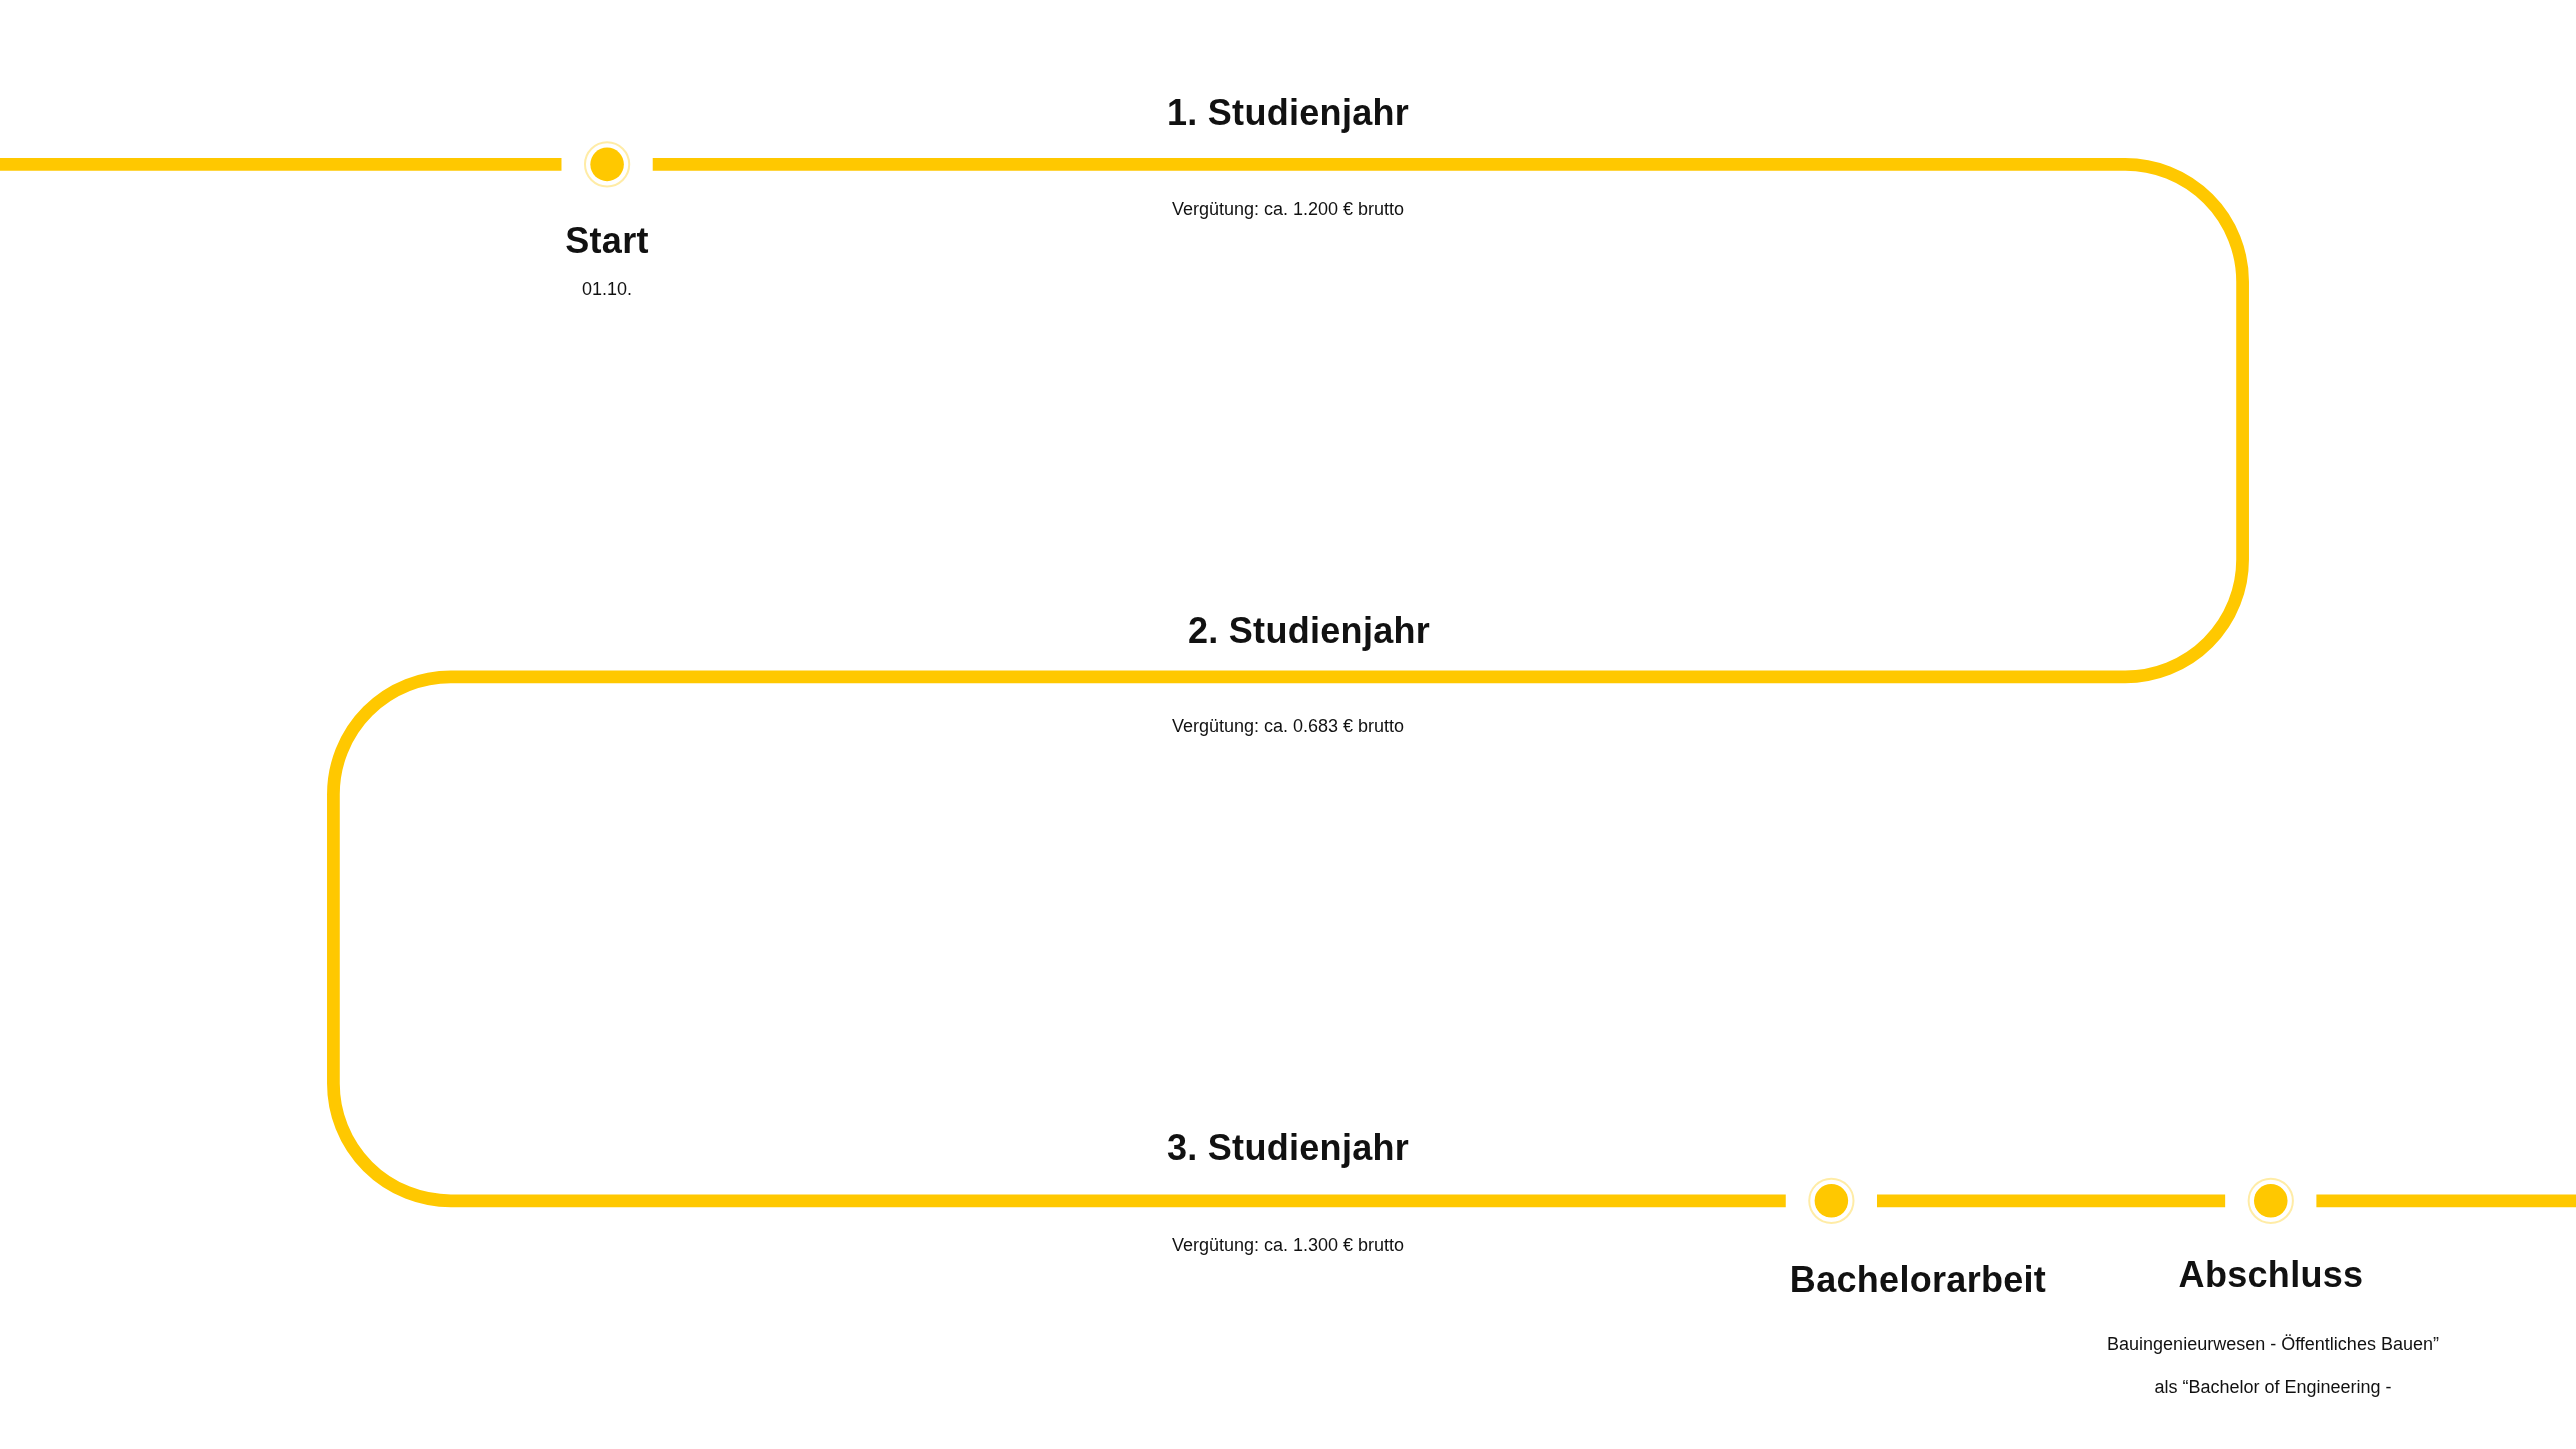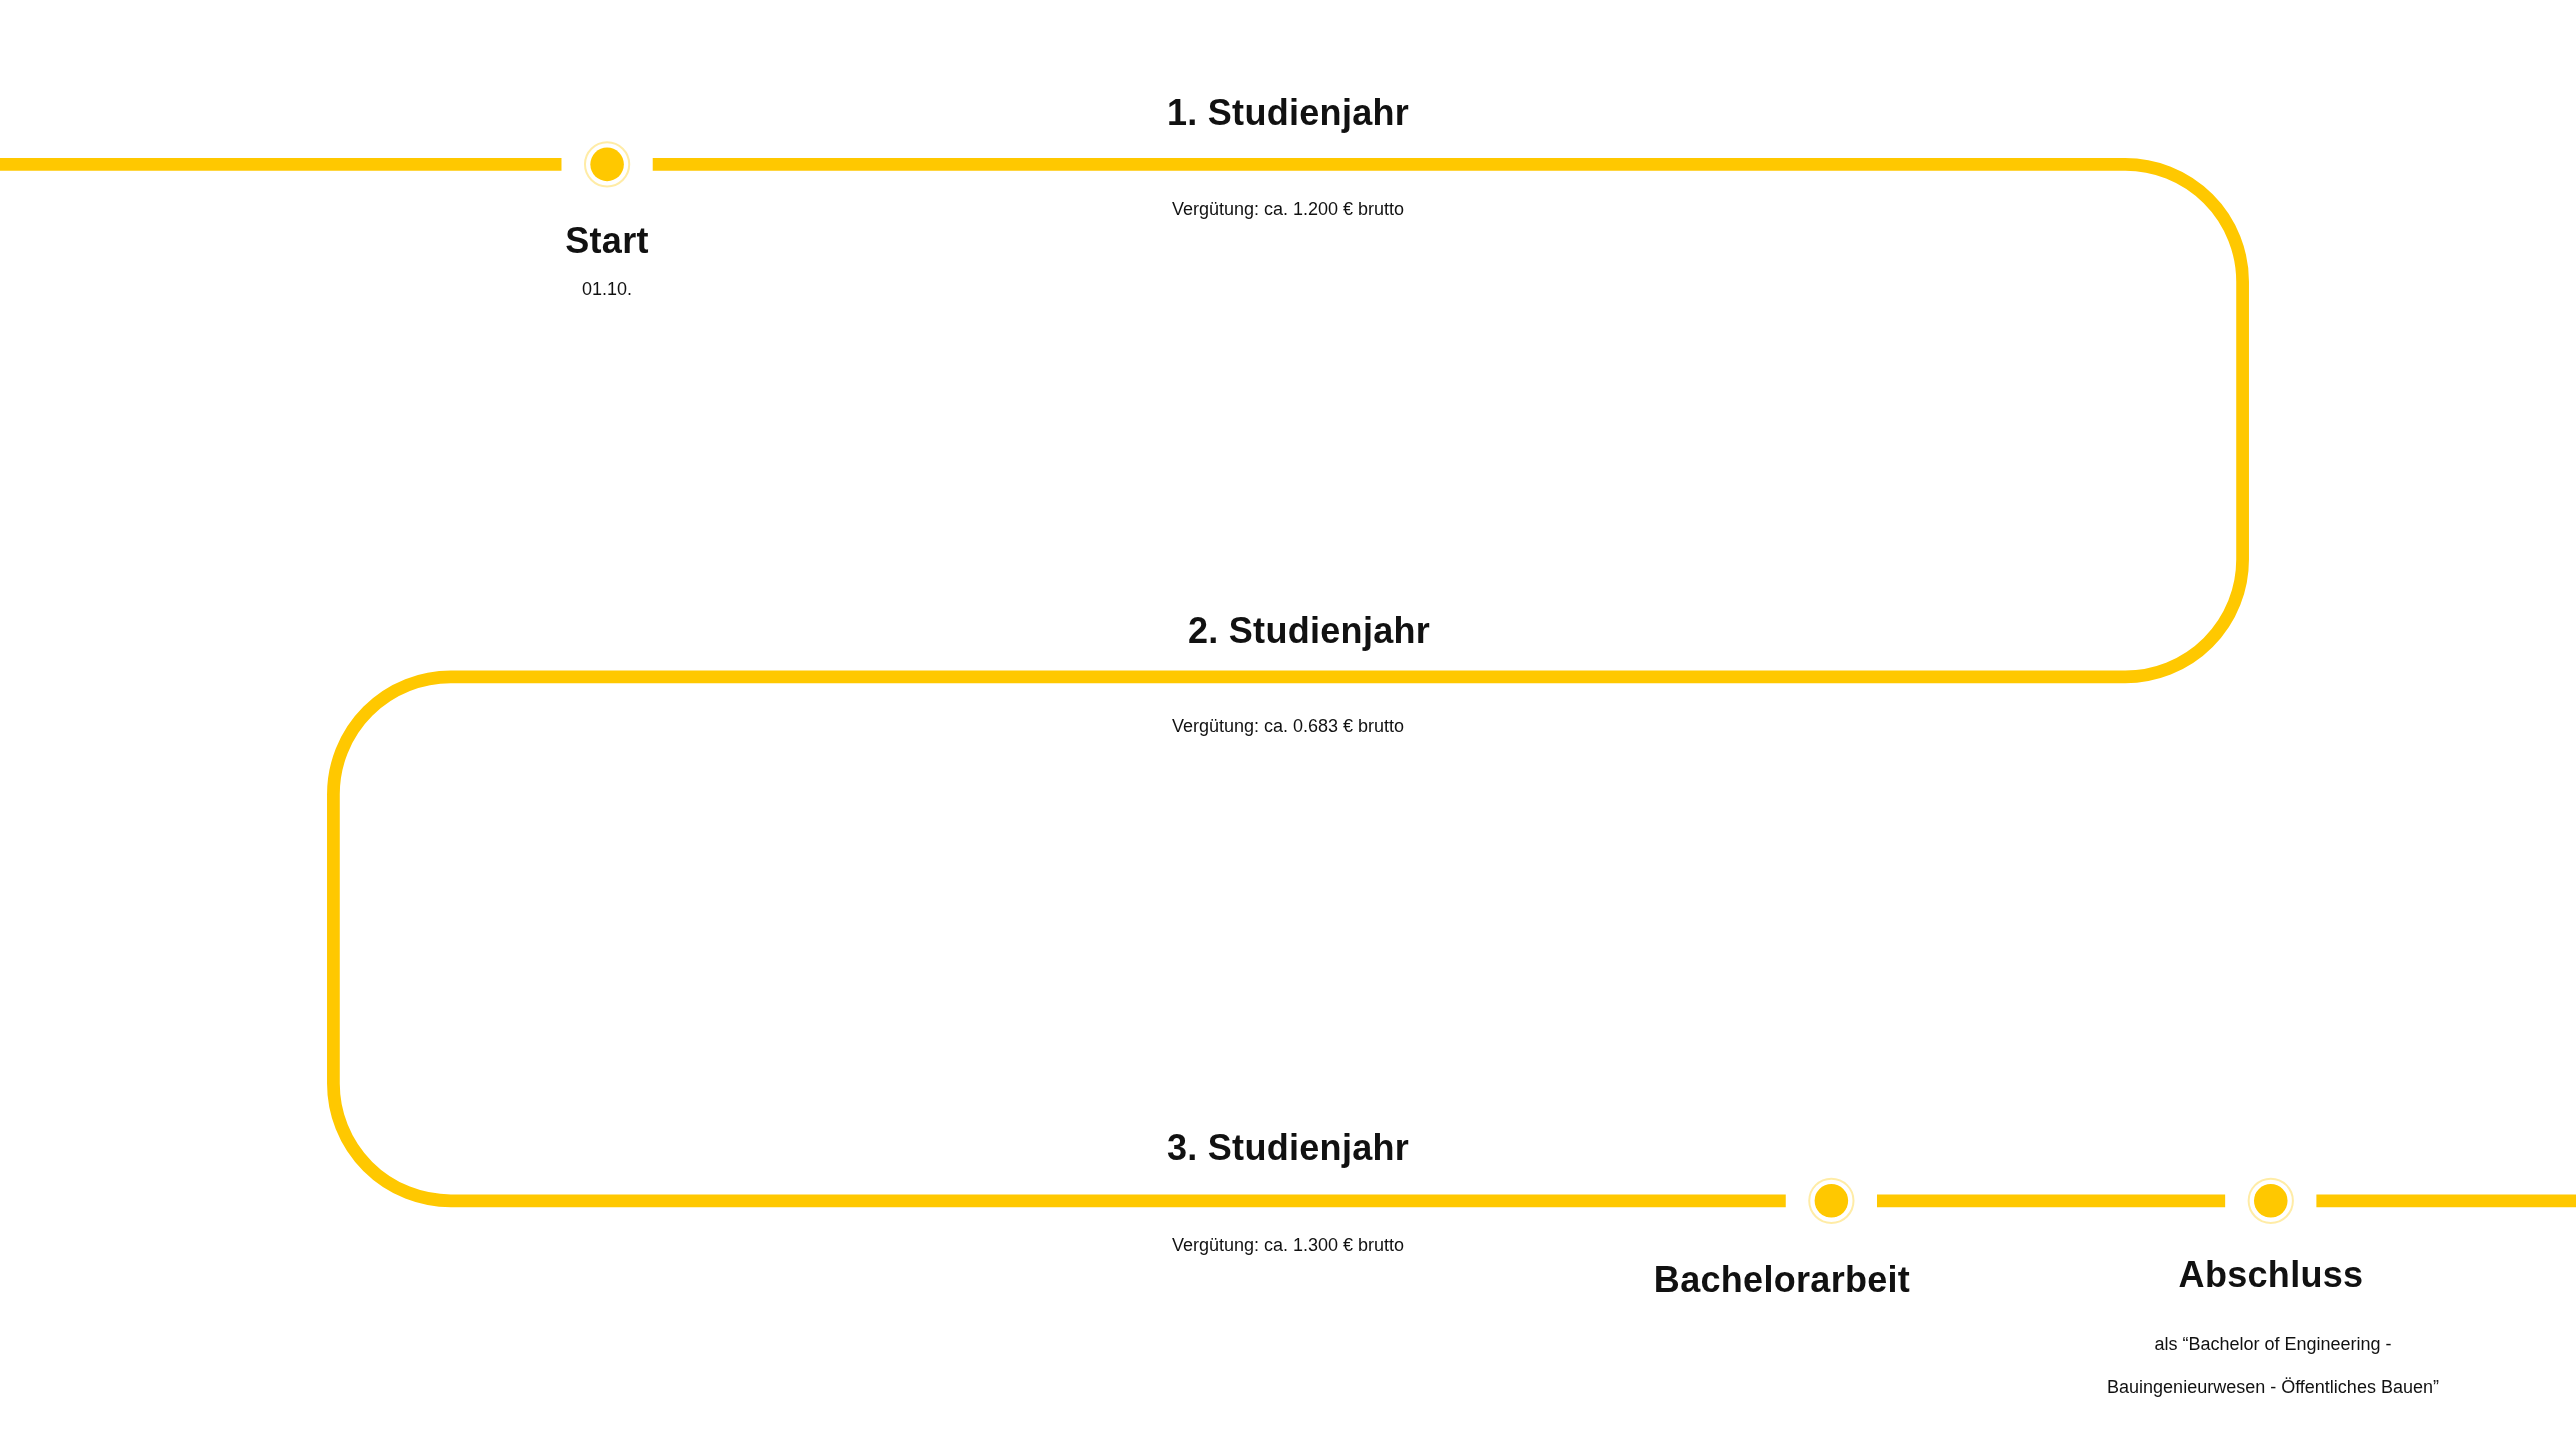--- a/index.html
+++ b/index.html
@@ -86,22 +86,22 @@
 
   <div class="label heading" style="left:607px; top:241px;">Start</div>
   <div class="label sub" style="left:607px; top:289px;">01.10.</div>
 
   <div class="label heading" style="left:1288px; top:631px;margin-left:21px;">2. Studienjahr</div>
   <div class="label sub" style="left:1288px; top:726px;">Vergütung: ca. 0.683 € brutto</div>
 
   <div class="label heading" style="left:1288px; top:1148px;">3. Studienjahr</div>
   <div class="label sub" style="left:1288px; top:1245px;text-align:right;">Vergütung: ca. 1.300 € brutto</div>
 
-  <div class="label heading" style="left:1782px; top:1280px;">Bachelorarbeit</div>
+  <div class="label heading" style="left:1918px; top:1280px;">Bachelorarbeit</div>
 
   <div class="label heading" style="left:2271px; top:1275px;">Abschluss</div>
   <div class="label sub multiline" style="left:2273px; top:1366px;">
+    <div>Bauingenieurwesen - Öffentliches Bauen”</div>
     <div>als “Bachelor of Engineering -</div>
-    <div>Bauingenieurwesen - Öffentliches Bauen”</div>
   </div>
 
 </div>
 
 
 </body></html>

